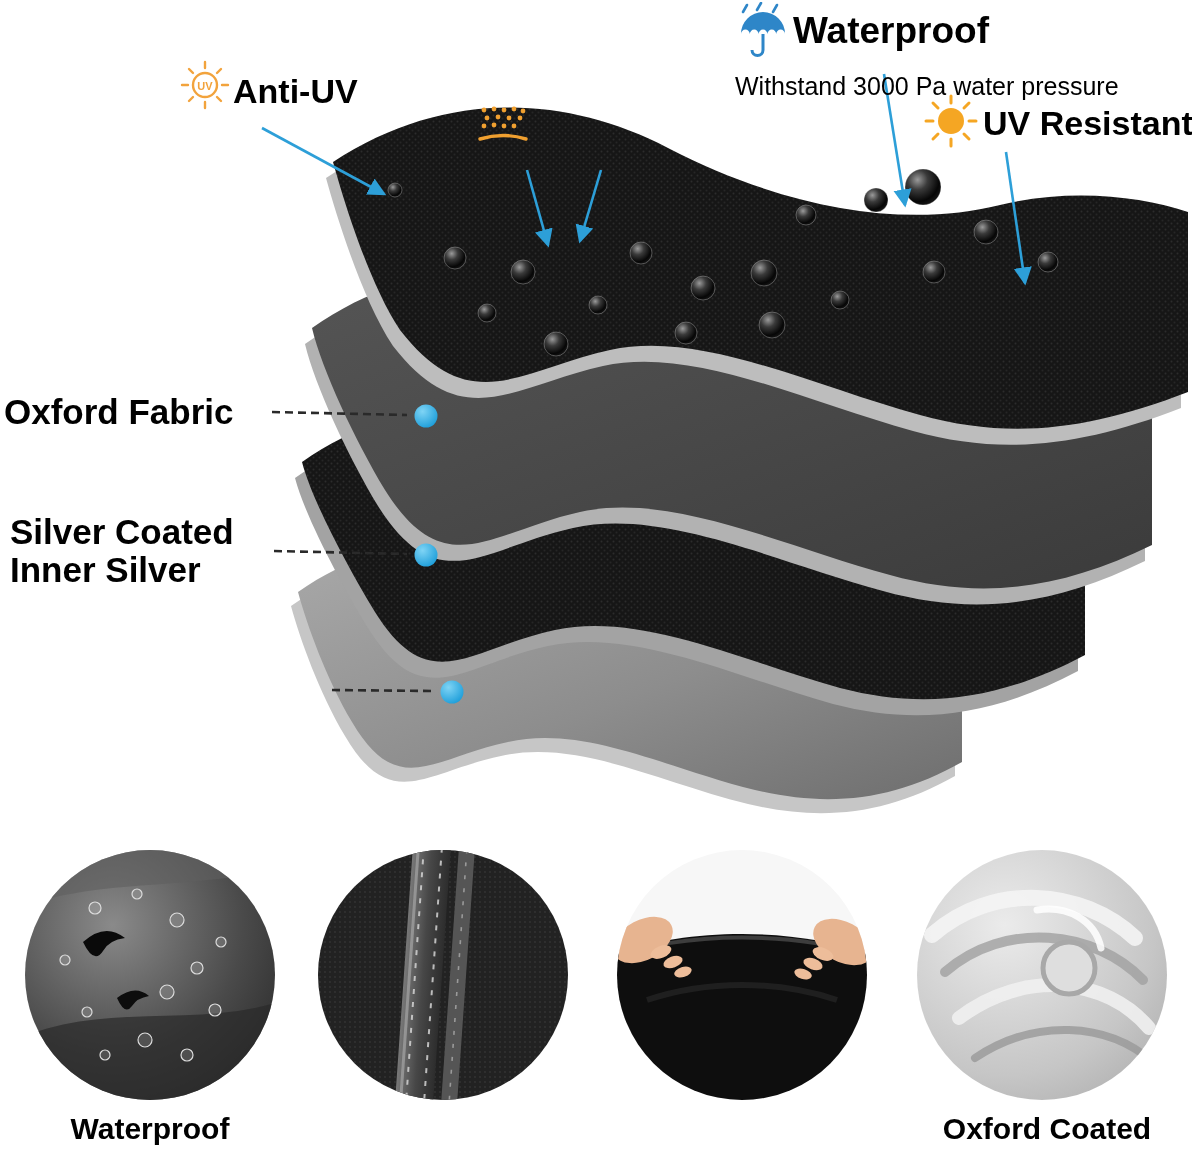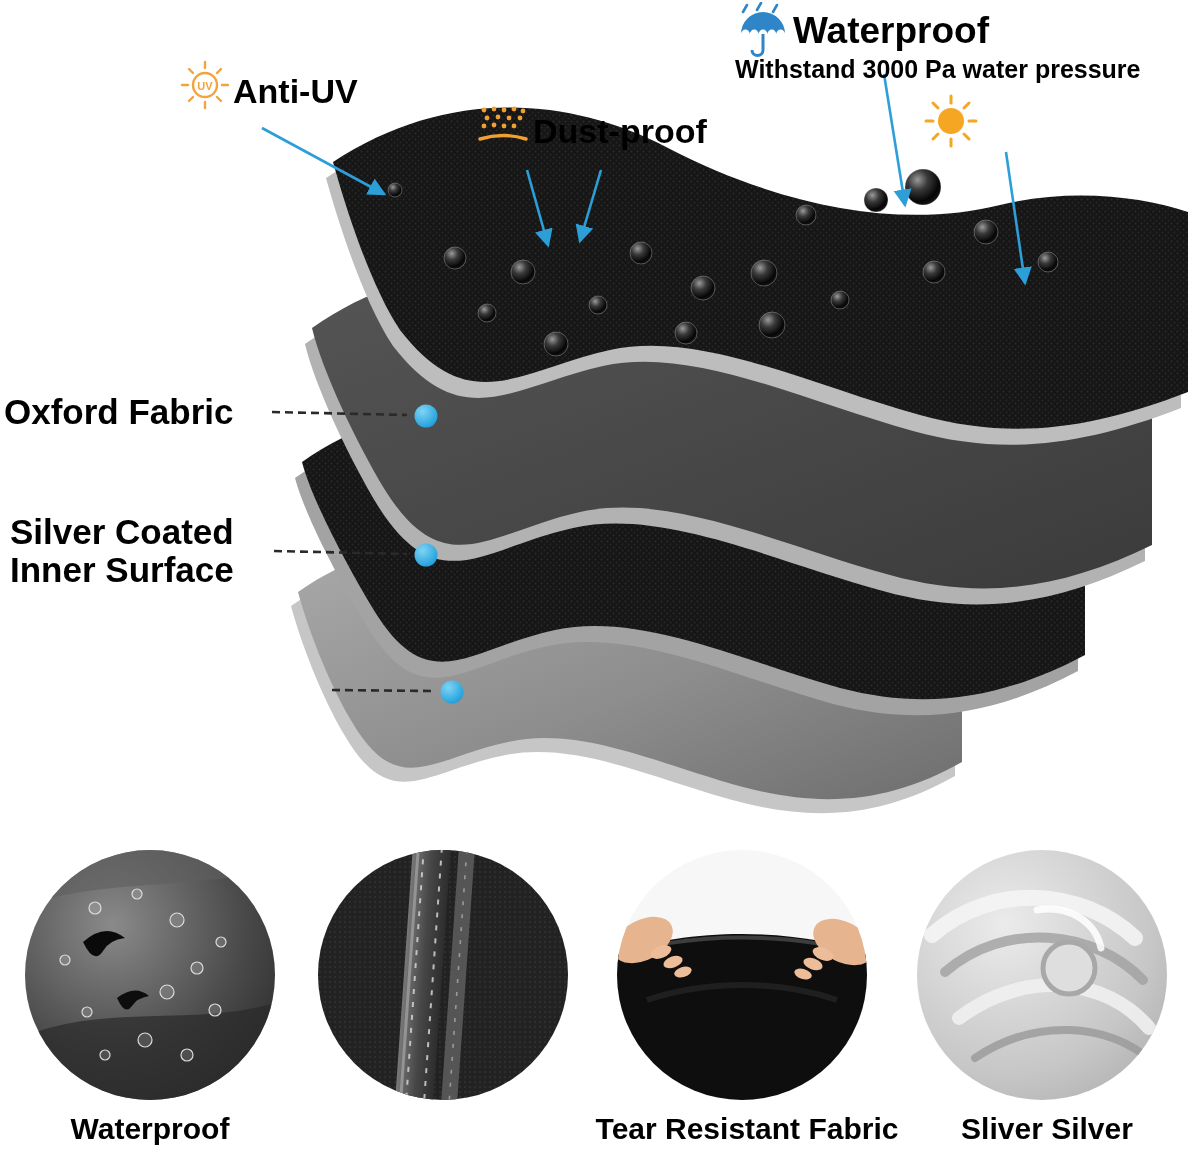--- a/index.html
+++ b/index.html
@@ -2,21 +2,21 @@
 <html><head>
 <meta charset="utf-8">
 <style>
   html,body{margin:0;padding:0;background:#fff;}
   #stage{position:relative;width:1192px;height:1157px;background:#fff;overflow:hidden;
          font-family:"Liberation Sans",sans-serif;color:#000;}
   .abs{position:absolute;}
   .lbl{font-weight:700;white-space:nowrap;}
   .top-lbl{font-size:34px;}
   .wp-lbl{font-size:37px;}
-  .wp-sub{font-size:25px;font-weight:700;white-space:nowrap;}
+  .wp-sub{font-size:25px;font-weight:400;white-space:nowrap;margin-top:17px;}
   .left-lbl{font-size:35px;font-weight:700;white-space:nowrap;}
   .cap{font-size:30px;font-weight:700;text-align:center;}
   svg{display:block;}
 </style>
 </head>
 <body>
 
 <div id="stage">
 
   <svg class="abs" style="left:0;top:0" width="1192" height="835" viewBox="0 0 1192 835">
@@ -153,21 +153,20 @@
           <circle cx="31" cy="14" r="2.4"></circle>
           <circle cx="42" cy="14" r="2.4"></circle>
         <circle cx="6" cy="22" r="2.4"></circle>
           <circle cx="16" cy="21" r="2.4"></circle>
           <circle cx="26" cy="22" r="2.4"></circle>
           <circle cx="36" cy="22" r="2.4"></circle>
       </g>
       <path d="M2 35 Q 25 28 48 35" fill="none" stroke="#f0a030" stroke-width="3.4" stroke-linecap="round"></path>
     </svg>
   </span>
-  <div class="abs lbl top-lbl" style="left:533px;top:112px">Dust-proof</div>
 
   <span class="abs" style="left:735px;top:2px">
     <svg width="56" height="58" viewBox="0 0 56 58">
       <g stroke="#2e86c8" stroke-width="2.6" stroke-linecap="round">
         <line x1="12" y1="3" x2="8" y2="10"></line>
         <line x1="26" y1="1" x2="22" y2="8"></line>
         <line x1="42" y1="3" x2="38" y2="10"></line>
       </g>
       <path d="M6 32 A22 22 0 0 1 50 32 A4.4 4.4 0 0 0 41.2 32 A4.4 4.4 0 0 0 32.4 32
                A4.4 4.4 0 0 0 23.6 32 A4.4 4.4 0 0 0 14.8 32 A4.4 4.4 0 0 0 6 32 Z" fill="#2e86c8"></path>
@@ -185,24 +184,25 @@
         <line x1="2" y1="27" x2="9" y2="27"></line>
           <line x1="45" y1="27" x2="52" y2="27"></line>
         <line x1="9" y1="9" x2="14" y2="14"></line>
           <line x1="40" y1="40" x2="45" y2="45"></line>
         <line x1="9" y1="45" x2="14" y2="40"></line>
           <line x1="40" y1="14" x2="45" y2="9"></line>
       </g>
       <circle cx="27" cy="27" r="13" fill="#f5a623"></circle>
     </svg>
   </span>
+  <div class="abs lbl top-lbl" style="left:983px;top:104px">UV Resistant</div>
 
   <div class="abs left-lbl" style="left:10px;top:512px">Silver Coated</div>
   <div class="abs left-lbl" style="left:4px;top:392px">Oxford Fabric</div>
-  <div class="abs left-lbl" style="left:10px;top:550px">Inner Surface</div>
+  <div class="abs left-lbl" style="left:10px;top:550px">Inner Silver</div>
 
   <span class="abs" style="left:25px;top:850px">
     <svg width="250" height="250" viewBox="0 0 250 250">
       <defs>
         <clipPath id="cc1">
             <circle cx="125" cy="125" r="125"></circle>
           </clipPath>
         <radialGradient id="c1bg" cx="0.35" cy="0.3" r="0.95">
           <stop offset="0" stop-color="#8a8a8a"></stop>
             <stop offset="0.55" stop-color="#4a4a4a"></stop>
@@ -317,16 +317,15 @@
         <path d="M 42 168 C 108 118 190 128 232 178" fill="none" stroke="#f0f0f0" stroke-width="14" stroke-linecap="round" opacity="0.9"></path>
         <path d="M 58 208 C 118 168 190 172 236 212" fill="none" stroke="#989898" stroke-width="8" stroke-linecap="round" opacity="0.8"></path>
         <circle cx="152" cy="118" r="26" fill="#dedede" stroke="#a8a8a8" stroke-width="5"></circle>
         <path d="M 120 60 C 150 55 178 70 184 98" fill="none" stroke="#ffffff" stroke-width="7" stroke-linecap="round" opacity="0.85"></path>
         <rect width="250" height="250" fill="url(#vig4)"></rect>
       </g>
     </svg>
   </span>
 
   <div class="abs cap" style="left:25px;top:1112px;width:250px">Waterproof</div>
-  <div class="abs cap" style="left:592px;top:1112px;width:310px">Tear Resistant Fabric</div>
-  <div class="abs cap" style="left:907px;top:1112px;width:280px">Sliver Silver</div>
+  <div class="abs cap" style="left:907px;top:1112px;width:280px">Oxford Coated</div>
 
 </div>
 
 </body></html>

